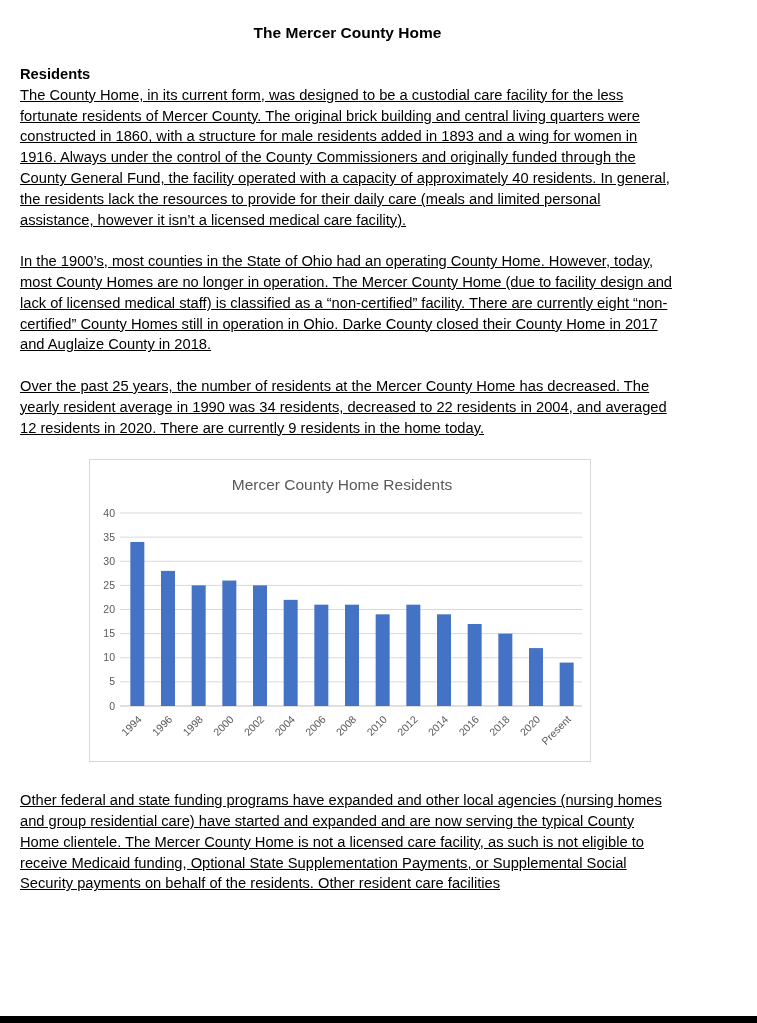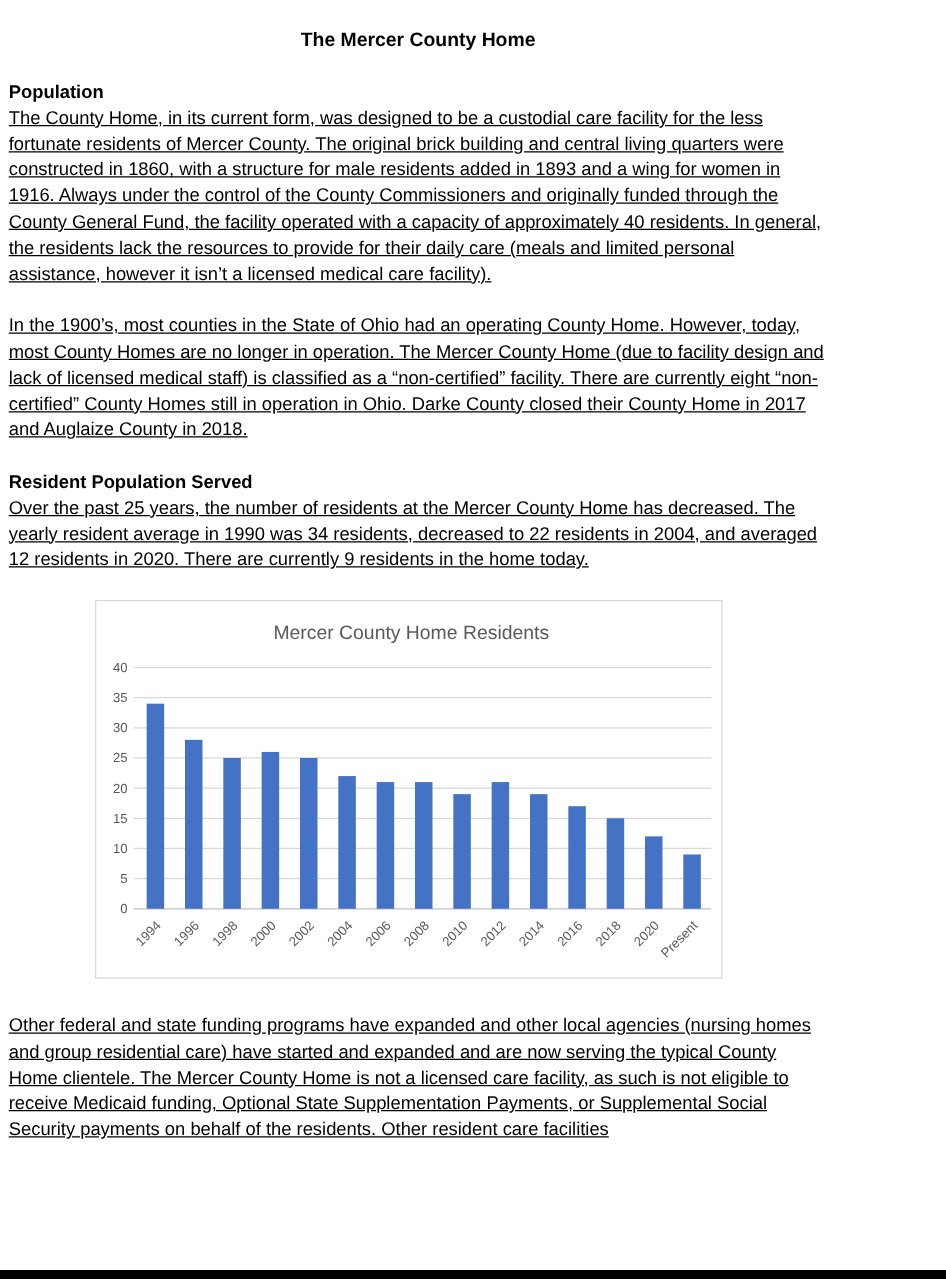--- a/index.html
+++ b/index.html
@@ -4,21 +4,21 @@
 <style>
   html, body { margin: 0; padding: 0; }
   body {
     width: 757px; height: 1023px;
     background: #ffffff;
     color: #000000;
     font-family: "Liberation Sans", sans-serif;
     position: relative;
     overflow: hidden;
   }
-  .page { padding: 22px 0 0 7px; }
+  .page { padding: 22px 0 0 20px; }
   .content { width: 655px; }
   .doc-title {
     font-size: 15.5px; font-weight: bold;
     text-align: center;
     margin: 0 0 21px 0;
     line-height: 21px;
   }
   .section-heading {
     font-size: 14.7px; font-weight: bold;
     margin: 0; line-height: 20.8px;
@@ -45,27 +45,26 @@
   }
 </style>
 </head>
 <body>
 
 <div class="page">
   <div class="content">
 
     <h1 class="doc-title">The Mercer County Home</h1>
 
-    <h2 class="section-heading">Population</h2>
+    <h2 class="section-heading">Residents</h2>
 
     <p class="body-para">The County Home, in its current form, was designed to be a custodial care facility for the less fortunate residents of Mercer County.  The original brick building and central living quarters were constructed in 1860, with a structure for male residents added in 1893 and a wing for women in 1916. Always under the control of the County Commissioners and originally funded through the County General Fund, the facility operated with a capacity of approximately 40 residents.  In general, the residents lack the resources to provide for their daily care (meals and limited personal assistance, however it isn’t a licensed medical care facility).</p>
 
     <p class="body-para">In the 1900’s, most counties in the State of Ohio had an operating County Home.  However, today, most County Homes are no longer in operation.  The Mercer County Home (due to facility design and lack of licensed medical staff) is classified as a “non-certified” facility.  There are currently eight “non-certified” County Homes still in operation in Ohio.  Darke County closed their County Home in 2017 and Auglaize County in 2018.</p>
 
-    <h2 class="section-heading">Resident Population Served</h2>
 
     <p class="body-para">Over the past 25 years, the number of residents at the Mercer County Home has decreased.  The yearly resident average in 1990 was 34 residents, decreased to 22 residents in 2004, and averaged 12 residents in 2020.  There are currently 9 residents in the home today.</p>
 
     <div class="chart-frame">
       <svg width="500" height="301" viewBox="0 0 500 301" xmlns="http://www.w3.org/2000/svg">
           <g>
             <line x1="30" x2="492" y1="246" y2="246" stroke="#bfbfbf" stroke-width="1"></line>
             <line x1="30" x2="492" y1="221.875" y2="221.875" stroke="#d9d9d9" stroke-width="1"></line>
             <line x1="30" x2="492" y1="197.75" y2="197.75" stroke="#d9d9d9" stroke-width="1"></line>
             <line x1="30" x2="492" y1="173.625" y2="173.625" stroke="#d9d9d9" stroke-width="1"></line>

